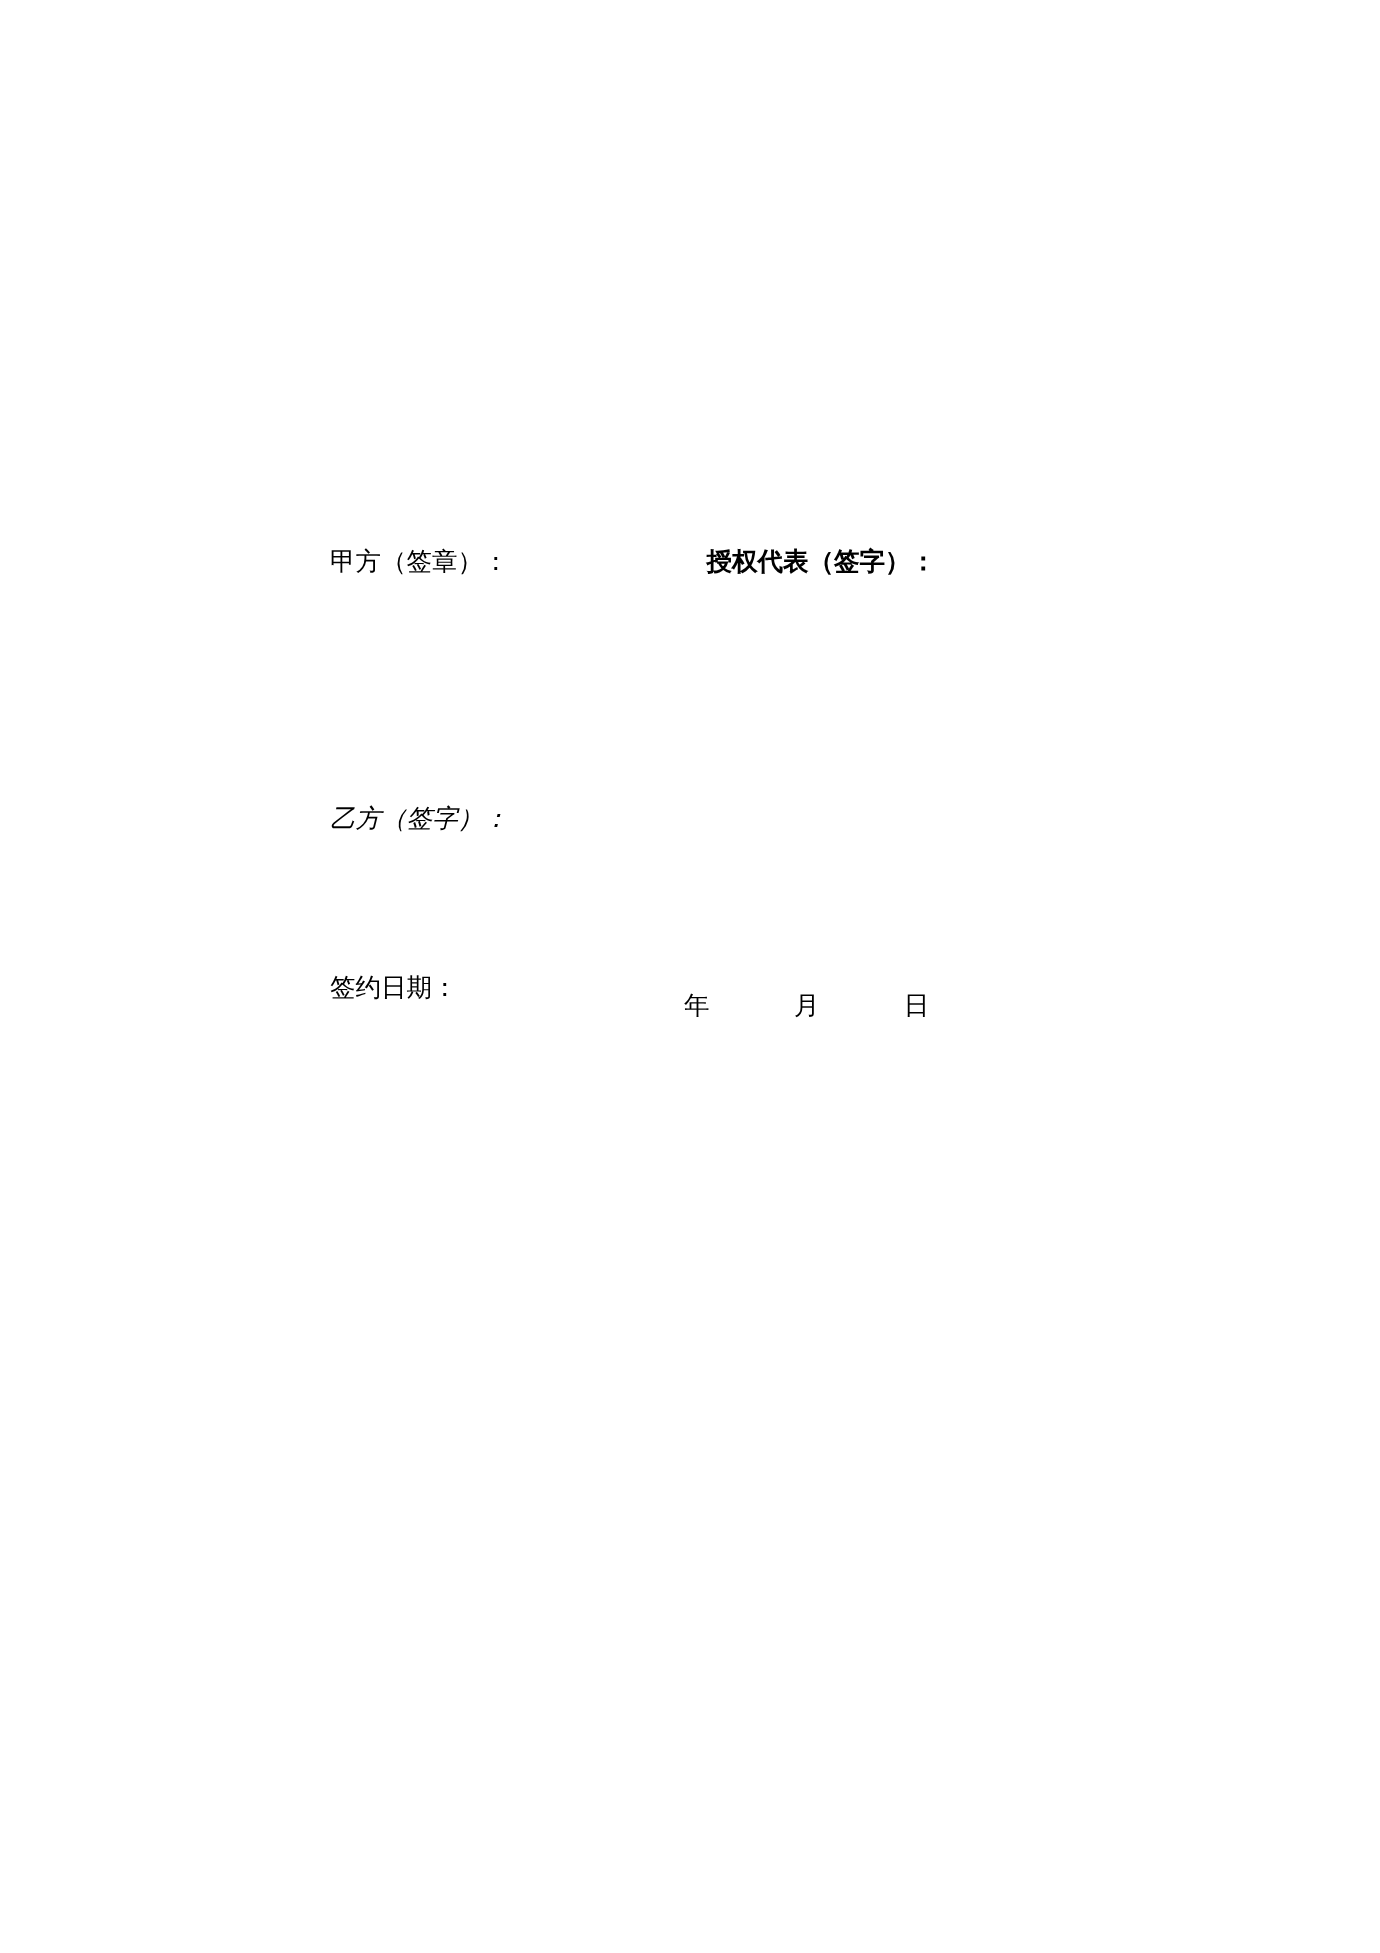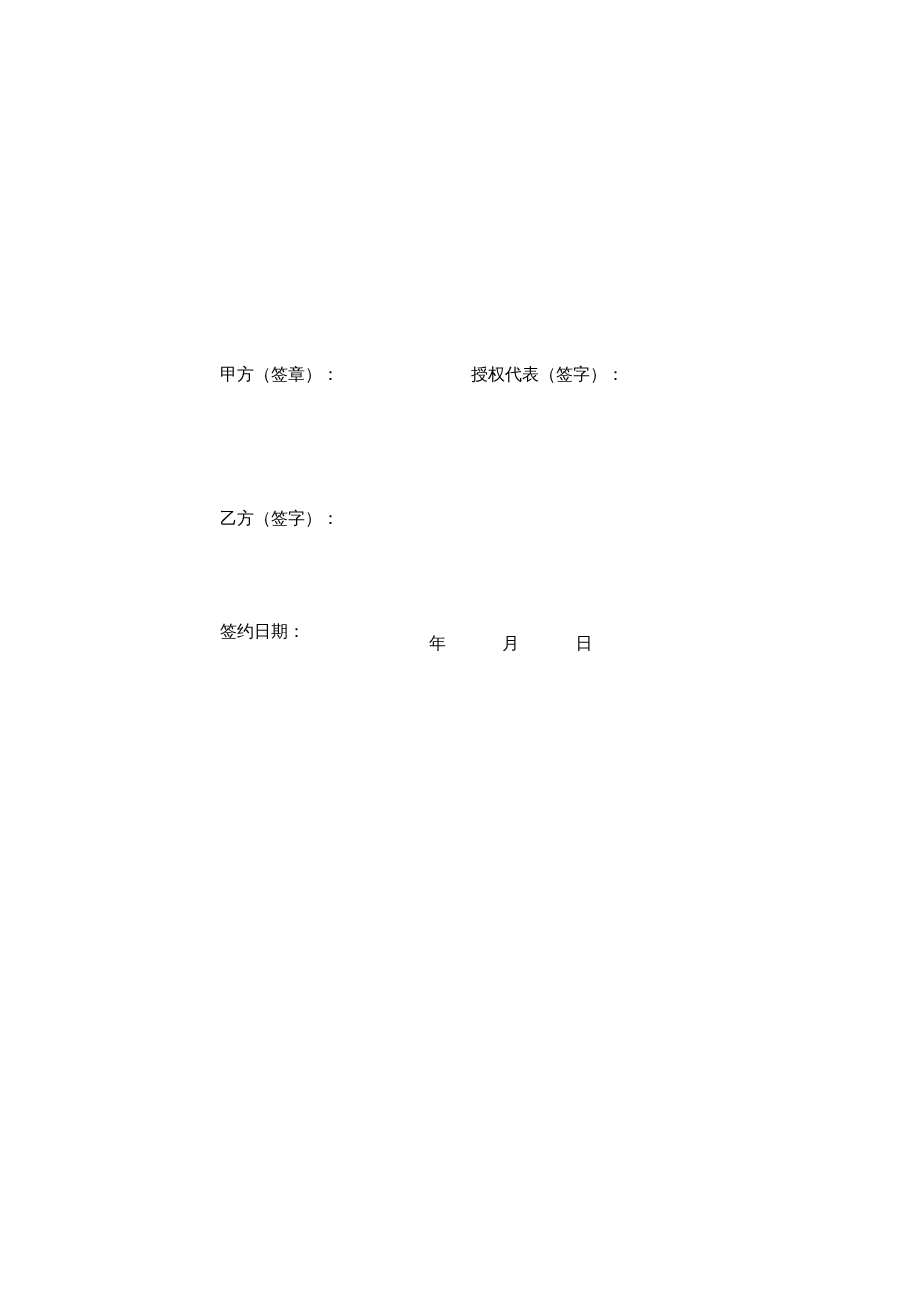--- a/index.html
+++ b/index.html
@@ -27,34 +27,36 @@
     }
     .line1 {
       display: flex;
     }
     .party-a {
       display: inline-block;
     }
     .rep {
       display: inline-block;
       margin-left: 108px;
+      font-weight: bold;
     }
     .line2 {
-      margin-top: 91px;
+      margin-top: 118px;
+      font-style: italic;
     }
     .line3 {
       margin-top: 60px;
       display: flex;
     }
     .date-label {
       display: inline-block;
     }
     .date-fields {
       display: inline-block;
-      margin-left: 88px;
+      margin-left: 115px;
     }
     .date-fields span {
       display: inline-block;
     }
     .gap-small {
       margin-left: 28px;
     }
   </style>
 </head>
 <body>

